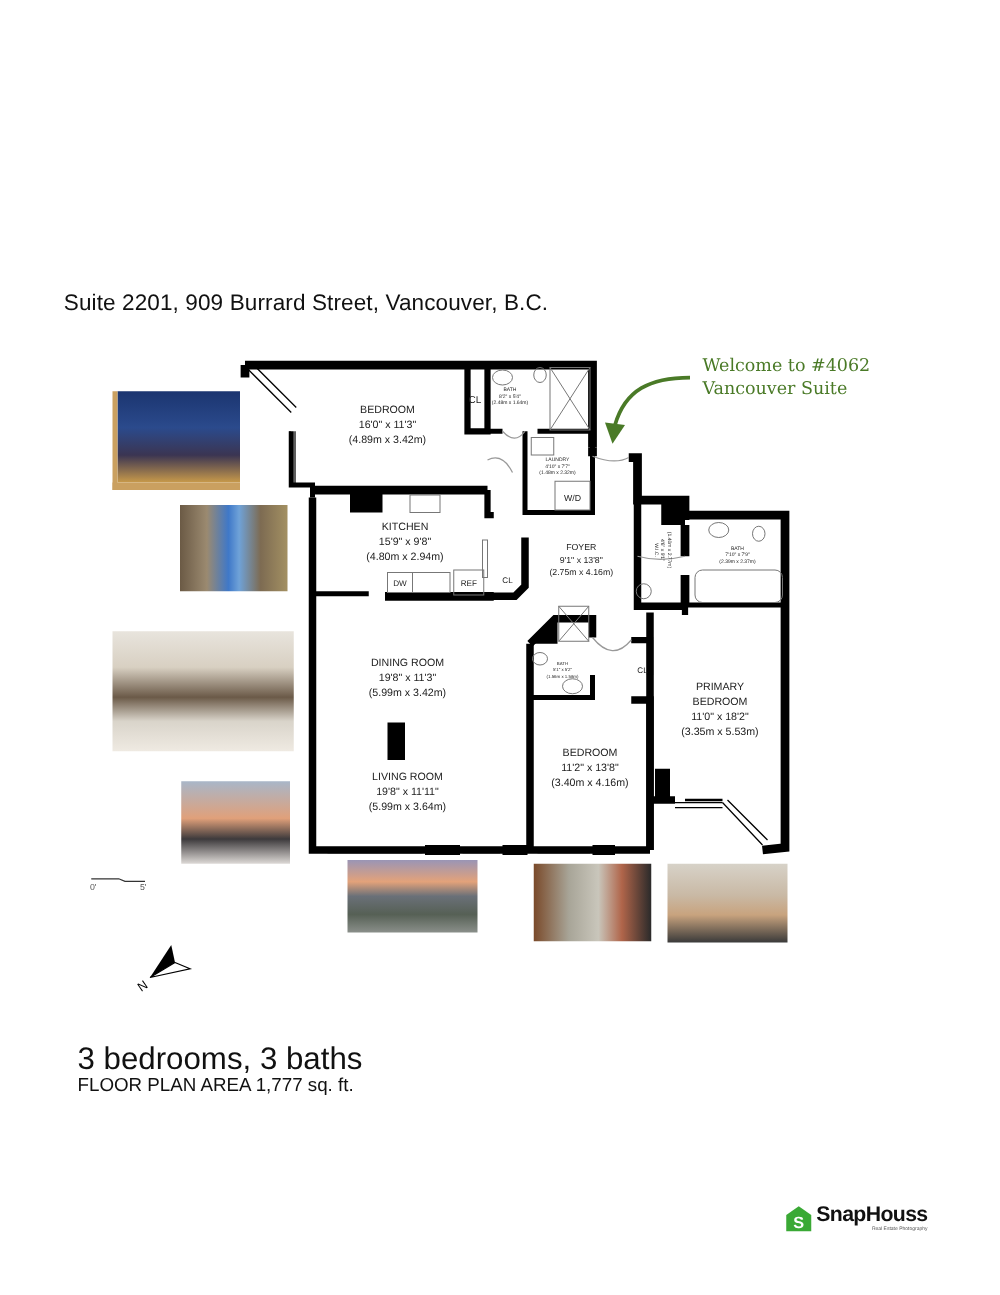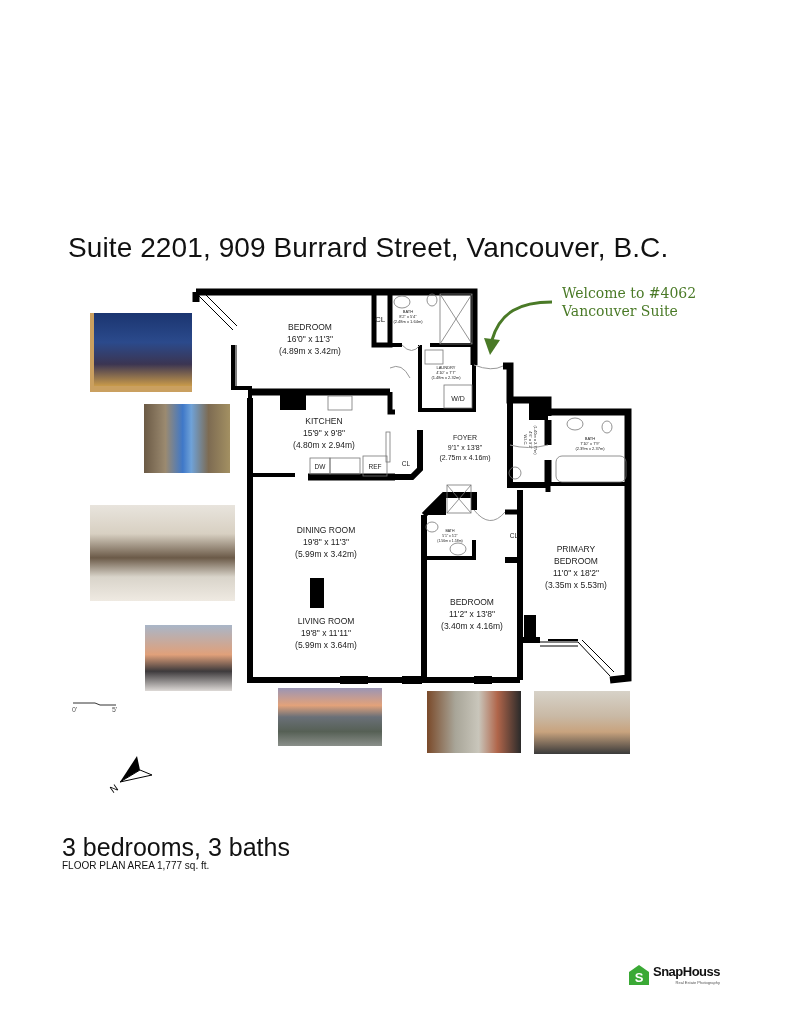--- a/index.html
+++ b/index.html
@@ -1,28 +1,28 @@
 <!DOCTYPE html>
 <html><head>
 <meta charset="utf-8">
 <style>
   html, body { margin: 0; padding: 0; background: #ffffff; }
   body { width: 800px; height: 1036px; position: relative; overflow: hidden;
          font-family: "Liberation Sans", sans-serif; color: #111; }
   .abs { position: absolute; }
-  .title { left: 68px; top: 232px; font-size: 28px; letter-spacing: 0.1px; }
+  .title { left: 51px; top: 232px; font-size: 18px; letter-spacing: 0.1px; }
   .welcome { left: 562px; top: 284px; font-family: "DejaVu Serif", serif; font-size: 14px;
              line-height: 18px; color: #4a7a27; }
   .summary { left: 62px; top: 833px; font-size: 25px; }
-  .area { left: 62px; top: 860px; font-size: 10px; }
+  .area { left: 62px; top: 860px; font-size: 15px; }
   .photo { position: absolute; overflow: hidden; }
   .plan { position: absolute; left: 0; top: 0; }
   .rlabel { font-family: "Liberation Sans", sans-serif; fill: #222; text-anchor: middle; }
   .logo { left: 628px; top: 964px; display: flex; align-items: center; }
-  .logo-text { font-family: "Liberation Sans", sans-serif; font-weight: bold; font-size: 13px;
+  .logo-text { font-family: "Liberation Sans", sans-serif; font-weight: bold; font-size: 17px;
                letter-spacing: -0.5px; color: #111; line-height: 14px; text-align: center; }
   .logo-sub { font-size: 4px; color: #555; text-align: right; margin-top: 1px; }
 </style>
 </head>
 <body>
 
 <div class="abs title">Suite 2201, 909 Burrard Street, Vancouver, B.C.</div>
 
 <div class="abs welcome">
   <div>Welcome to #4062</div>

